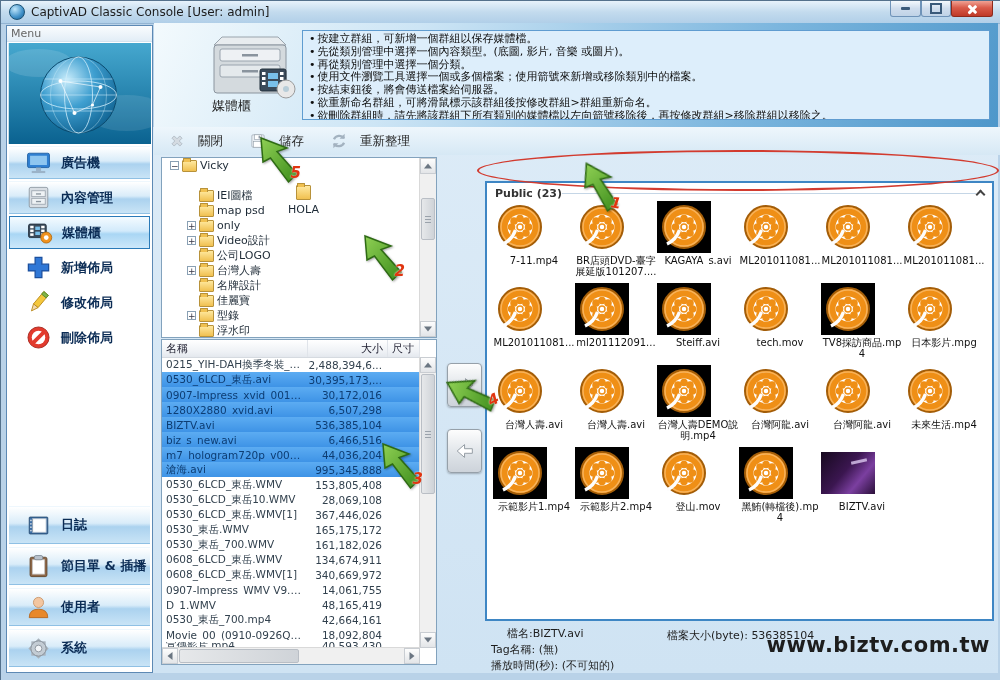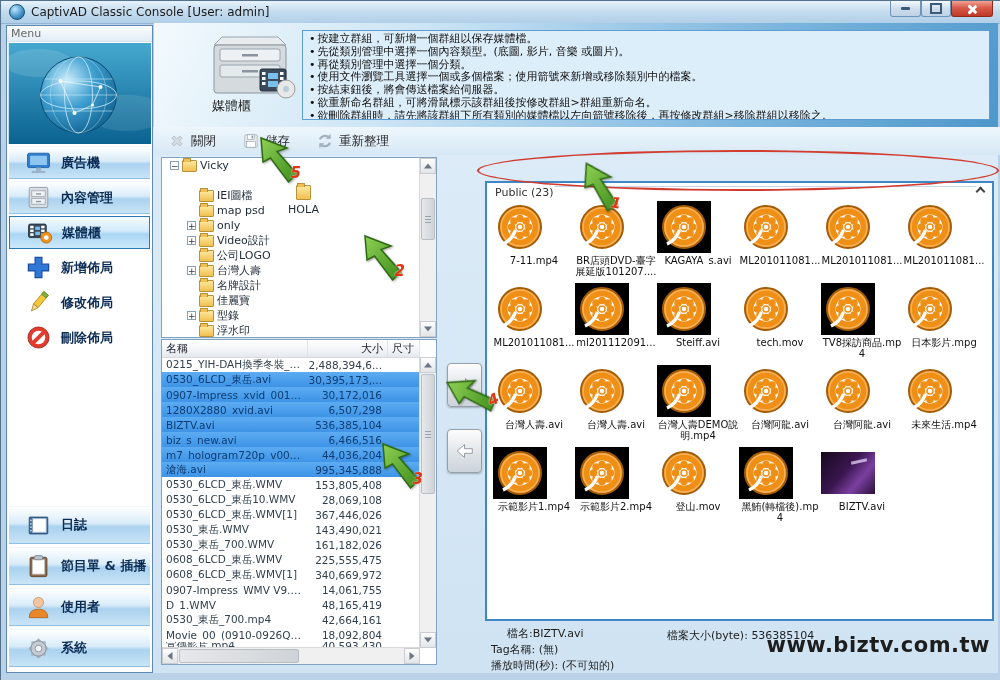--- a/index.html
+++ b/index.html
@@ -42,21 +42,21 @@
   .cab{position:absolute;left:48px;top:6px;width:96px;height:72px;}
   .cab svg{width:100%;height:100%;}
   .cab-label{position:absolute;left:58px;top:74px;font-size:13px;color:#1b1b1b;}
   .instr{position:absolute;left:148px;top:7px;right:8px;bottom:7px;background:#ddeefb;border:1px solid #5f9cd0;
     padding:2px 6px;box-sizing:border-box;overflow:hidden;}
   .instr-line{font-size:11px;line-height:12.8px;color:#0d0d0d;white-space:nowrap;}
   .instr-line::before{content:"•";margin-right:2px;}
   
   .toolbar{position:absolute;left:153px;top:126px;width:844px;height:28px;display:flex;align-items:center;gap:26px;padding-left:14px;
     background:linear-gradient(#eef6fc,#d6e8f5);}
-  .tb-btn{display:flex;align-items:center;gap:5px;cursor:default;}
+  .tb-btn{display:flex;align-items:center;gap:12px;cursor:default;}
   .tb-btn svg{width:18px;height:18px;}
   .tb-btn .tb-label{font-size:12.5px;color:#2b2b2b;}
   
   .panel{position:absolute;background:#fff;border:1px solid #82a2bd;box-sizing:border-box;}
   
   .tree{left:160px;top:156px;width:276px;height:181px;overflow:hidden;}
   .tree-rows{position:absolute;left:0;top:0;right:16px;bottom:0;overflow:hidden;}
   .tree-row{height:15px;display:flex;align-items:center;gap:3px;font-size:11px;color:#1d2a36;white-space:nowrap;}
   .exp{width:9px;height:9px;flex:0 0 9px;border:1px solid #89a0b4;background:#fff;font-size:9px;line-height:8px;text-align:center;color:#334;box-sizing:border-box;}
   .folder{width:13px;height:10px;flex:0 0 13px;background:linear-gradient(#ffe9a0,#f0c050);border:1px solid #b8923a;border-radius:1px;position:relative;}
@@ -90,21 +90,21 @@
     background:linear-gradient(#fdfdfd,#dde2e7 60%,#cdd3da);display:flex;align-items:center;justify-content:center;box-shadow:0 1px 2px rgba(0,0,0,.25);}
   .xfer svg{width:22px;height:22px;}
   .xfer.right{top:362px;} .xfer.left{top:428px;}
   
   .tabs{position:absolute;left:484px;top:156px;width:509px;height:24px;display:flex;}
   .tab{flex:1;text-align:center;line-height:24px;font-size:11.5px;color:#17568f;
     background:linear-gradient(#eaf4fb,#bdd9f0);border-right:1px solid #9fc4e2;border-top:1px solid #cfe4f4;box-sizing:border-box;border-radius:2px 2px 0 0;}
   .tab.active{background:#fff;color:#111;border-right:1px solid #9fc4e2;}
   
   .mpanel{left:484px;top:180px;width:509px;height:440px;border:2px solid #3e86c4;overflow:hidden;}
-  .ghead{position:absolute;left:8px;right:8px;top:3px;height:14px;display:flex;align-items:flex-start;}
+  .ghead{position:absolute;left:8px;right:8px;top:3px;height:14px;display:flex;align-items:center;font-weight:bold;}
   .glabel{font-size:11px;color:#333;white-space:nowrap;}
   .gline{flex:1;height:1px;background:#c5d6e6;}
   .gcaret{width:8px;height:8px;position:relative;}
   .gcaret::before{content:"";position:absolute;left:1px;top:2px;width:5px;height:5px;border-left:2px solid #444;border-top:2px solid #444;transform:rotate(45deg);}
   .mgrid{position:absolute;left:6px;top:18px;right:6px;bottom:2px;display:flex;flex-wrap:wrap;align-content:flex-start;}
   .m-item{width:82px;height:82px;display:flex;flex-direction:column;align-items:flex-start;margin-bottom:0;}
   .m-ic{width:54px;height:52px;display:flex;align-items:center;justify-content:center;}
   .m-ic.dark{background:#000;}
   .m-ic svg{width:48px;height:48px;}
   .thumb{width:54px;height:42px;background:linear-gradient(130deg,#16091e,#3b1650 45%,#7b3fa0 70%,#2a0f38);position:relative;}
@@ -566,31 +566,31 @@
           <span class="fsize">28,069,108</span>
           <span class="fdim"></span>
         </div>
         <div class="frow">
           <span class="fname">0530_6LCD_東岳.WMV[1]</span>
           <span class="fsize">367,446,026</span>
           <span class="fdim"></span>
         </div>
         <div class="frow">
           <span class="fname">0530_東岳.WMV</span>
-          <span class="fsize">143,490,021</span>
+          <span class="fsize">165,175,172</span>
           <span class="fdim"></span>
         </div>
         <div class="frow">
           <span class="fname">0530_東岳_700.WMV</span>
           <span class="fsize">161,182,026</span>
           <span class="fdim"></span>
         </div>
         <div class="frow">
           <span class="fname">0608_6LCD_東岳.WMV</span>
-          <span class="fsize">225,555,475</span>
+          <span class="fsize">134,674,911</span>
           <span class="fdim"></span>
         </div>
         <div class="frow">
           <span class="fname">0608_6LCD_東岳.WMV[1]</span>
           <span class="fsize">340,669,972</span>
           <span class="fdim"></span>
         </div>
         <div class="frow">
           <span class="fname">0907-Impress_WMV V9.wmv</span>
           <span class="fsize">14,061,755</span>

